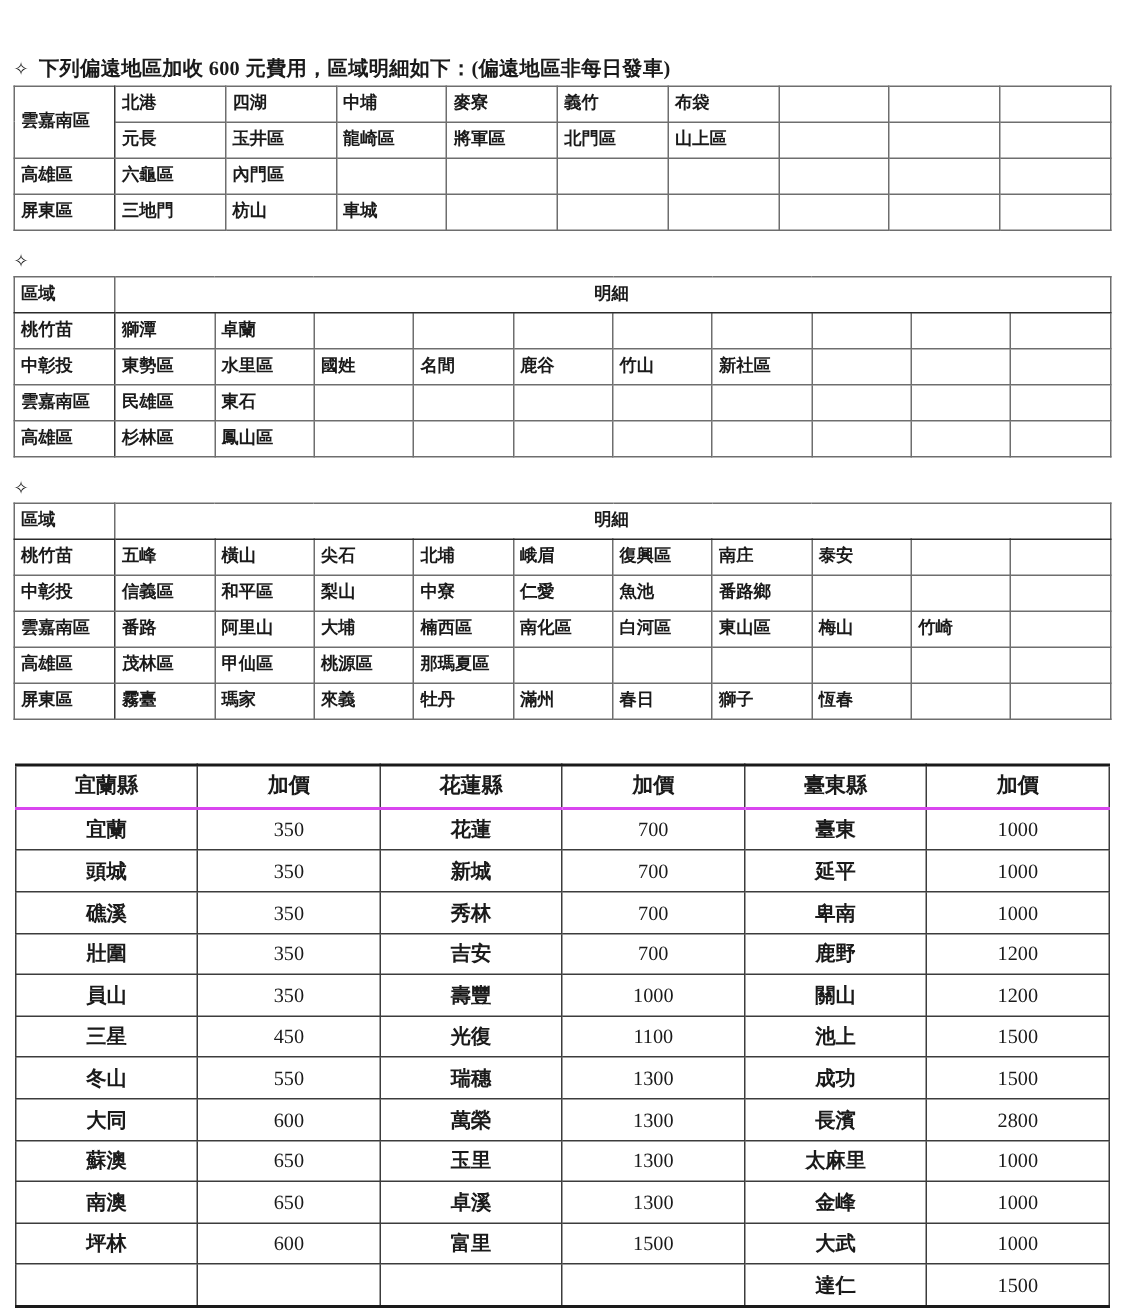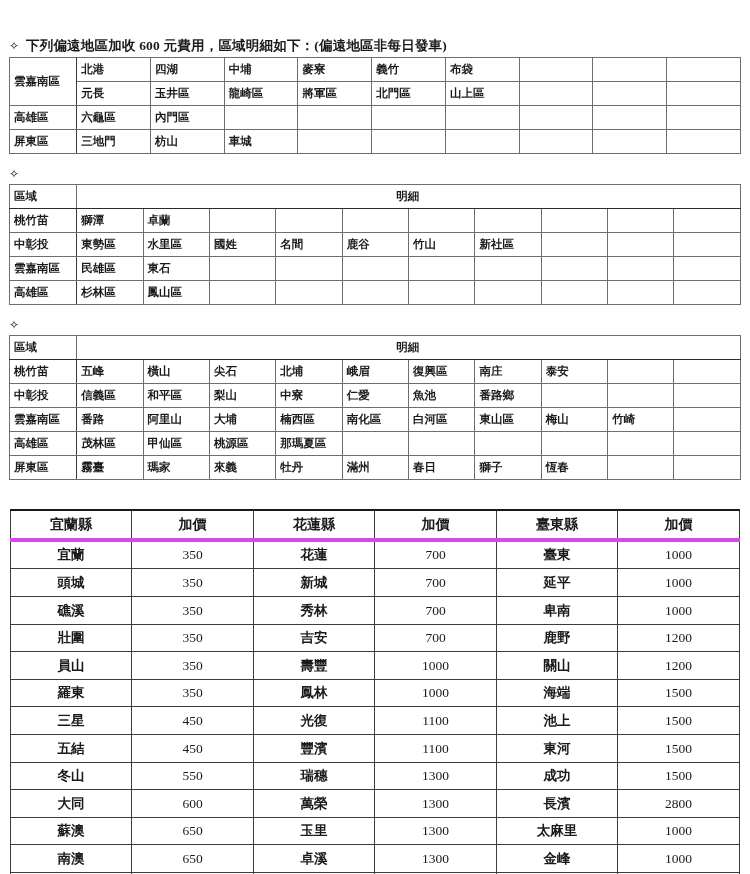--- a/index.html
+++ b/index.html
@@ -107,21 +107,21 @@
     padding: 0;
     font-size: 13.5px;
     line-height: 1;
     background: #ffffff;
   }
   table.price-table th {
     font-weight: 700;
     font-size: 14px;
   }
   table.price-table thead th {
-    border-bottom: 4px solid #d946ef;
+    border-bottom: 2px solid #d946ef;
   }
   table.price-table td.amount {
     font-family: "Liberation Serif", "DejaVu Serif", serif;
     font-weight: 400;
     text-align: center;
   }
   table.price-table td.place {
     font-weight: 700;
   }
   .col-place { width: 16.6%; }
@@ -430,44 +430,28 @@
           </tr>
           <tr>
             <td class="place">員山</td>
             <td class="amount">350</td>
             <td class="place">壽豐</td>
             <td class="amount">1000</td>
             <td class="place">關山</td>
             <td class="amount">1200</td>
           </tr>
           <tr>
-            <td class="place">羅東</td>
-            <td class="amount">350</td>
-            <td class="place">鳳林</td>
-            <td class="amount">1000</td>
-            <td class="place">海端</td>
-            <td class="amount">1500</td>
-          </tr>
-          <tr>
             <td class="place">三星</td>
             <td class="amount">450</td>
             <td class="place">光復</td>
             <td class="amount">1100</td>
             <td class="place">池上</td>
             <td class="amount">1500</td>
           </tr>
           <tr>
-            <td class="place">五結</td>
-            <td class="amount">450</td>
-            <td class="place">豐濱</td>
-            <td class="amount">1100</td>
-            <td class="place">東河</td>
-            <td class="amount">1500</td>
-          </tr>
-          <tr>
             <td class="place">冬山</td>
             <td class="amount">550</td>
             <td class="place">瑞穗</td>
             <td class="amount">1300</td>
             <td class="place">成功</td>
             <td class="amount">1500</td>
           </tr>
           <tr>
             <td class="place">大同</td>
             <td class="amount">600</td>

